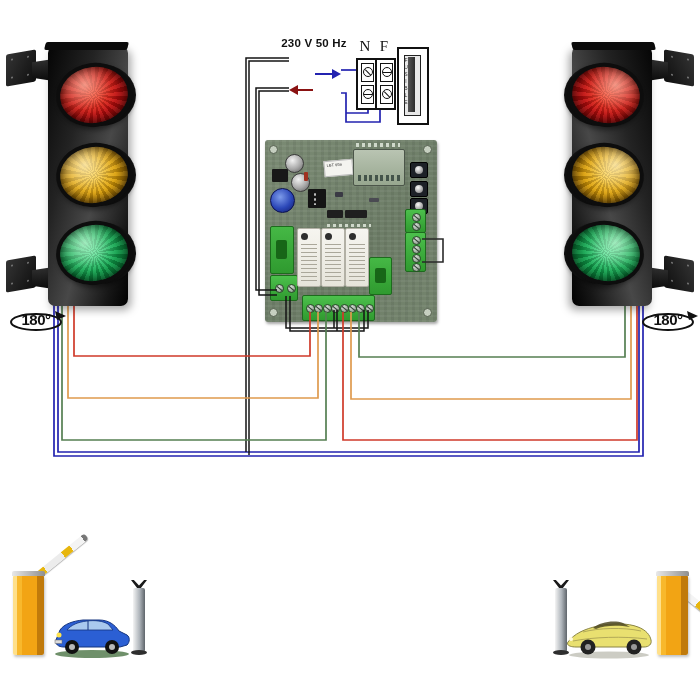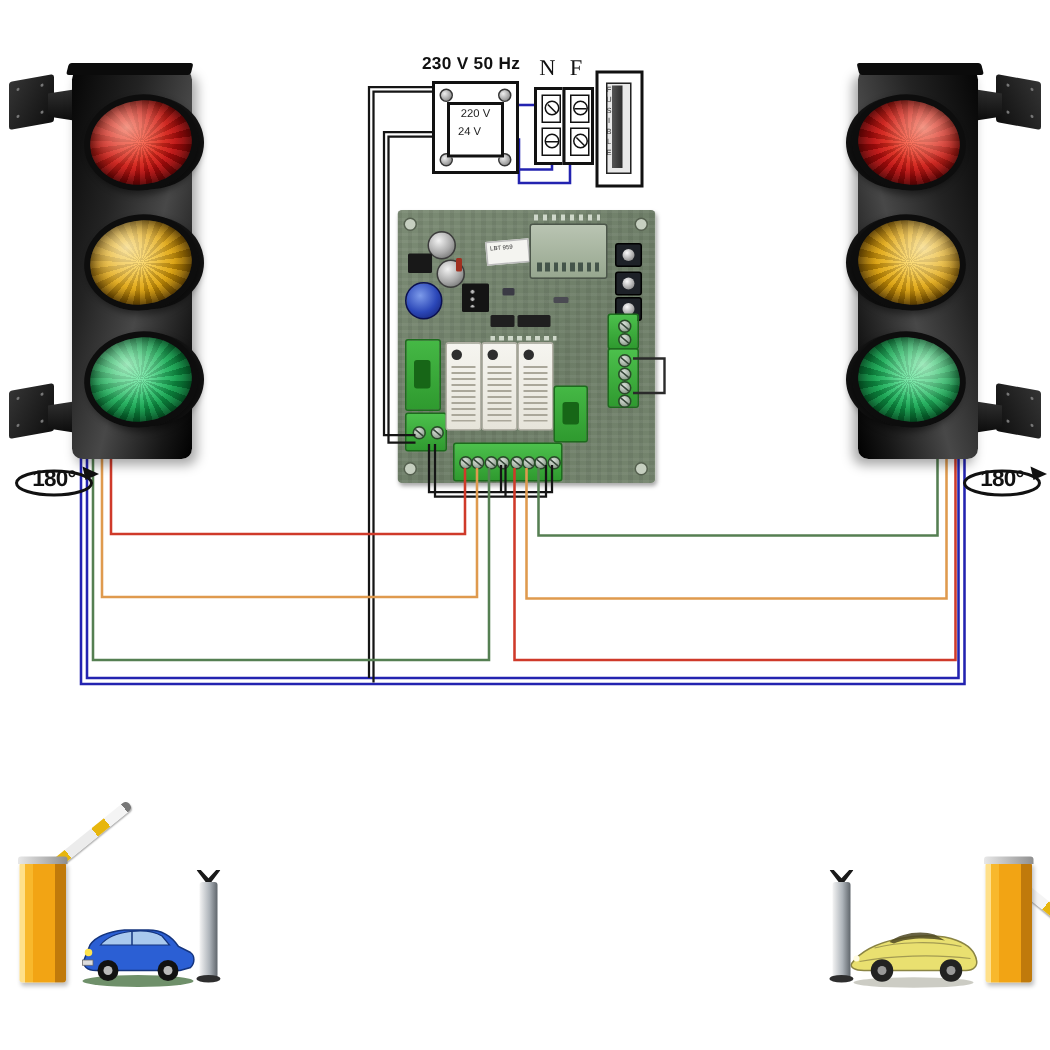--- a/index.html
+++ b/index.html
@@ -167,30 +167,20 @@
       <polygon points="55,311 66,316 57,320" fill="#111" stroke="none"></polygon>
     </g>
     <g stroke="#111" stroke-width="2">
       <ellipse cx="668" cy="322" rx="25" ry="8"></ellipse>
       <polygon points="687,311 698,316 689,320" fill="#111" stroke="none"></polygon>
     </g>
   </svg>
 
   <div class="abs mains-label">230 V 50 Hz</div>
 
-  <div class="abs transformer">
-    <div class="abs tx-screw" style="left:3px;top:3px;"></div>
-    <div class="abs tx-screw" style="right:3px;top:3px;"></div>
-    <div class="abs tx-screw" style="left:3px;bottom:3px;"></div>
-    <div class="abs tx-screw" style="right:3px;bottom:3px;"></div>
-    <div class="abs tx-inner">
-      <div class="abs tx-primary">220 V</div>
-      <div class="abs tx-secondary">24 V</div>
-    </div>
-  </div>
 
   <div class="abs nf-label" style="left:356px;">N</div>
   <div class="abs nf-label" style="left:375px;">F</div>
 
   <div class="abs nf-block" style="left:356px;">
     <div class="abs screwbox" style="top:3px;">
         <span class="sc diag"></span>
       </div>
     <div class="abs screwbox" style="top:25px;">
         <span class="sc"></span>

